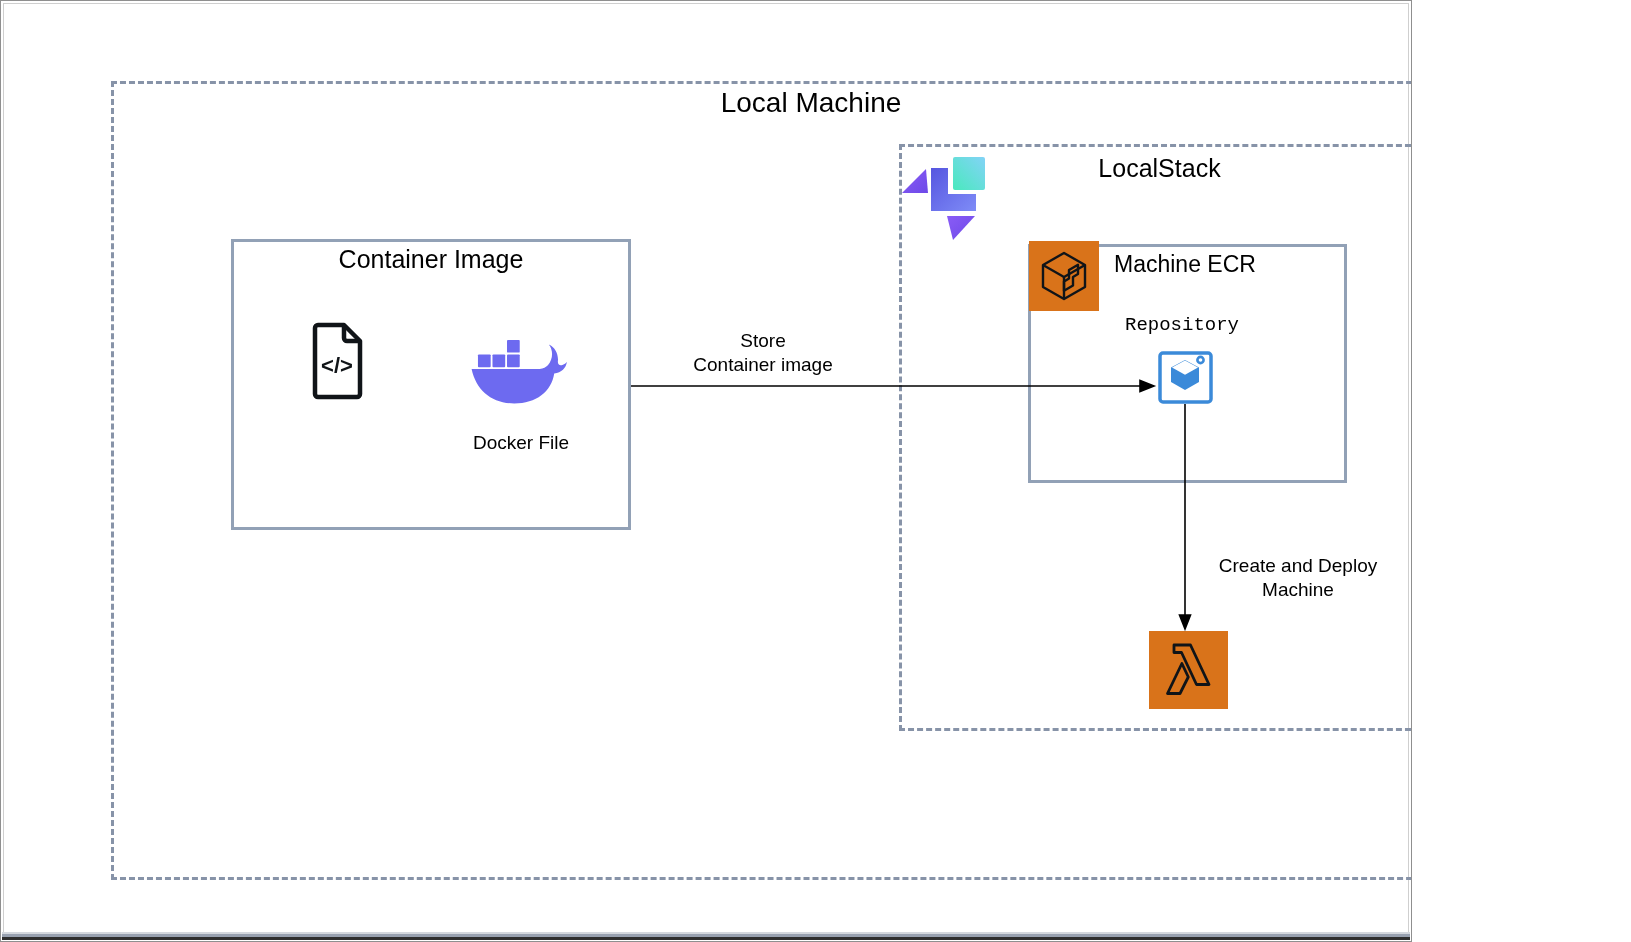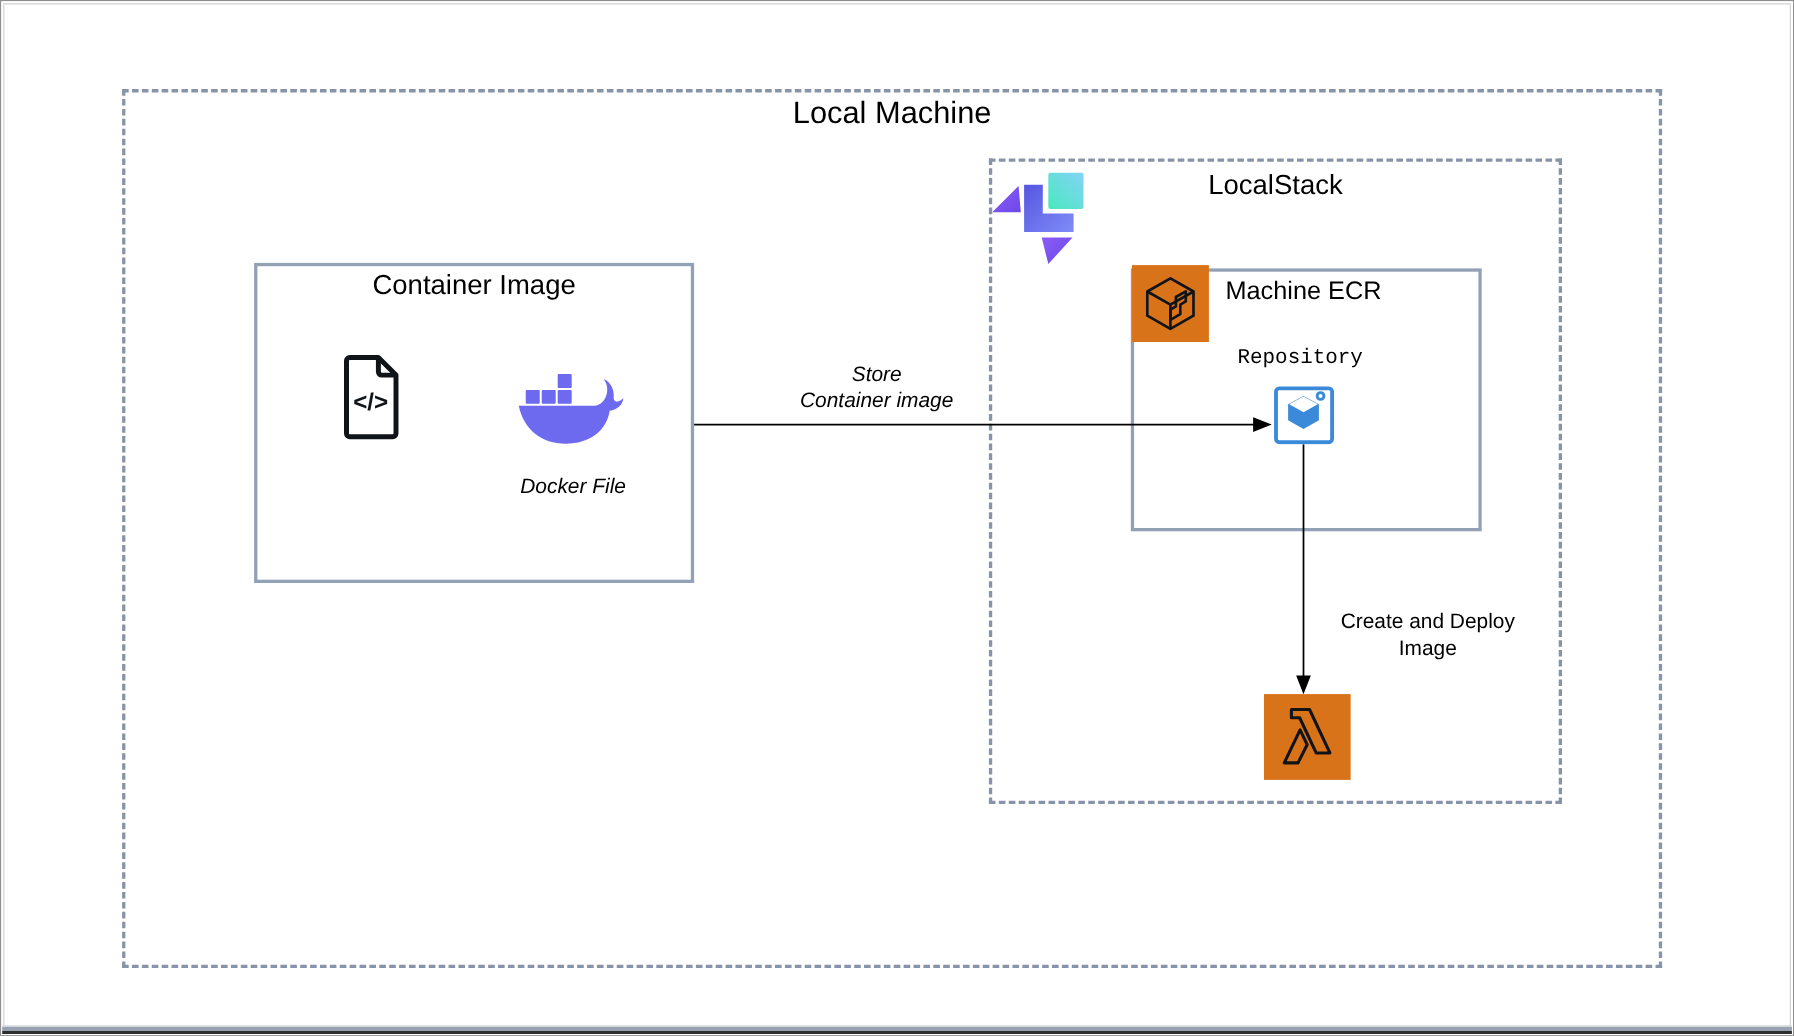--- a/index.html
+++ b/index.html
@@ -1,17 +1,17 @@
 <!DOCTYPE html>
 <html><head>
 <meta charset="utf-8">
 <style>
   html,body{margin:0;padding:0;background:#fff;}
   #window{
-    position:relative;width:1631px;height:942px;box-sizing:border-box;
+    position:relative;width:1412px;height:942px;box-sizing:border-box;
     background:#fff;border:1px solid #8f8f8f;
     box-shadow:inset 0 0 0 2px #ffffff, inset 0 0 0 3px #cfcfcf;
     font-family:"Liberation Sans", sans-serif;color:#000;overflow:hidden;
   }
   .abs{position:absolute;}
   .box-title{width:100%;text-align:center;font-weight:400;}
   #local-machine{
     left:110px;top:80px;width:1400px;height:799px;box-sizing:border-box;
     border:3px dashed #8793A8;
   }
@@ -25,24 +25,24 @@
     left:230px;top:238px;width:400px;height:291px;box-sizing:border-box;
     border:3px solid #92A1B6;background:#fff;
   }
   #container-image-title{top:244px;left:230px;width:400px;font-size:25px;}
   #ecr-box{
     left:1027px;top:243px;width:319px;height:239px;box-sizing:border-box;
     border:3px solid #92A1B6;background:#fff;
   }
   .small-label{font-size:19px;line-height:24px;text-align:center;}
   #code-label{left:245px;top:430px;width:200px;}
-  #docker-label{left:420px;top:430px;width:200px;font-style:italic;}
+  #docker-label{left:420px;top:430px;width:200px;}
   #ecr-title{left:1113px;top:250px;font-size:23px;}
   #repository-label{left:1081px;top:312px;width:200px;font-family:Liberation Mono, monospace;}
-  #store-label{left:646px;top:328px;width:300px;font-style:italic;}
+  #store-label{left:612px;top:328px;width:300px;}
   #deploy-label{left:1147px;top:553px;width:300px;}
   #localstack-logo{left:898px;top:145px;}
   #code-file-icon{left:308px;top:320px;}
   #docker-icon{left:466px;top:338px;}
   #ecr-service-icon{left:1028px;top:240px;}
   #repo-icon{left:1157px;top:350px;}
   #lambda-icon{left:1148px;top:630px;}
   #arrow-layer{left:0;top:0;pointer-events:none;}
   #bottom-bar{
     left:1px;right:1px;bottom:1px;height:8px;
@@ -132,21 +132,21 @@
       <path d="M32.9,32.5 L39.3,46 L31,62.5 H18.5 Z"></path>
     </g>
   </svg>
 
   <div id="store-label" class="abs small-label">
     <div>Store</div>
     <div>Container image</div>
   </div>
   <div id="deploy-label" class="abs small-label">
     <div>Create and Deploy</div>
-    <div>Image</div>
+    <div>Machine</div>
   </div>
 
   <svg id="arrow-layer" class="abs" width="1631" height="942" viewBox="0 0 1631 942">
     <g stroke="#000" stroke-width="1.6" fill="#000">
       <line x1="630" y1="385" x2="1141" y2="385"></line>
       <polygon points="1153,385 1139,379.5 1139,390.5"></polygon>
       <line x1="1184" y1="403" x2="1184" y2="616"></line>
       <polygon points="1184,628 1178.5,614 1189.5,614"></polygon>
     </g>
   </svg>

